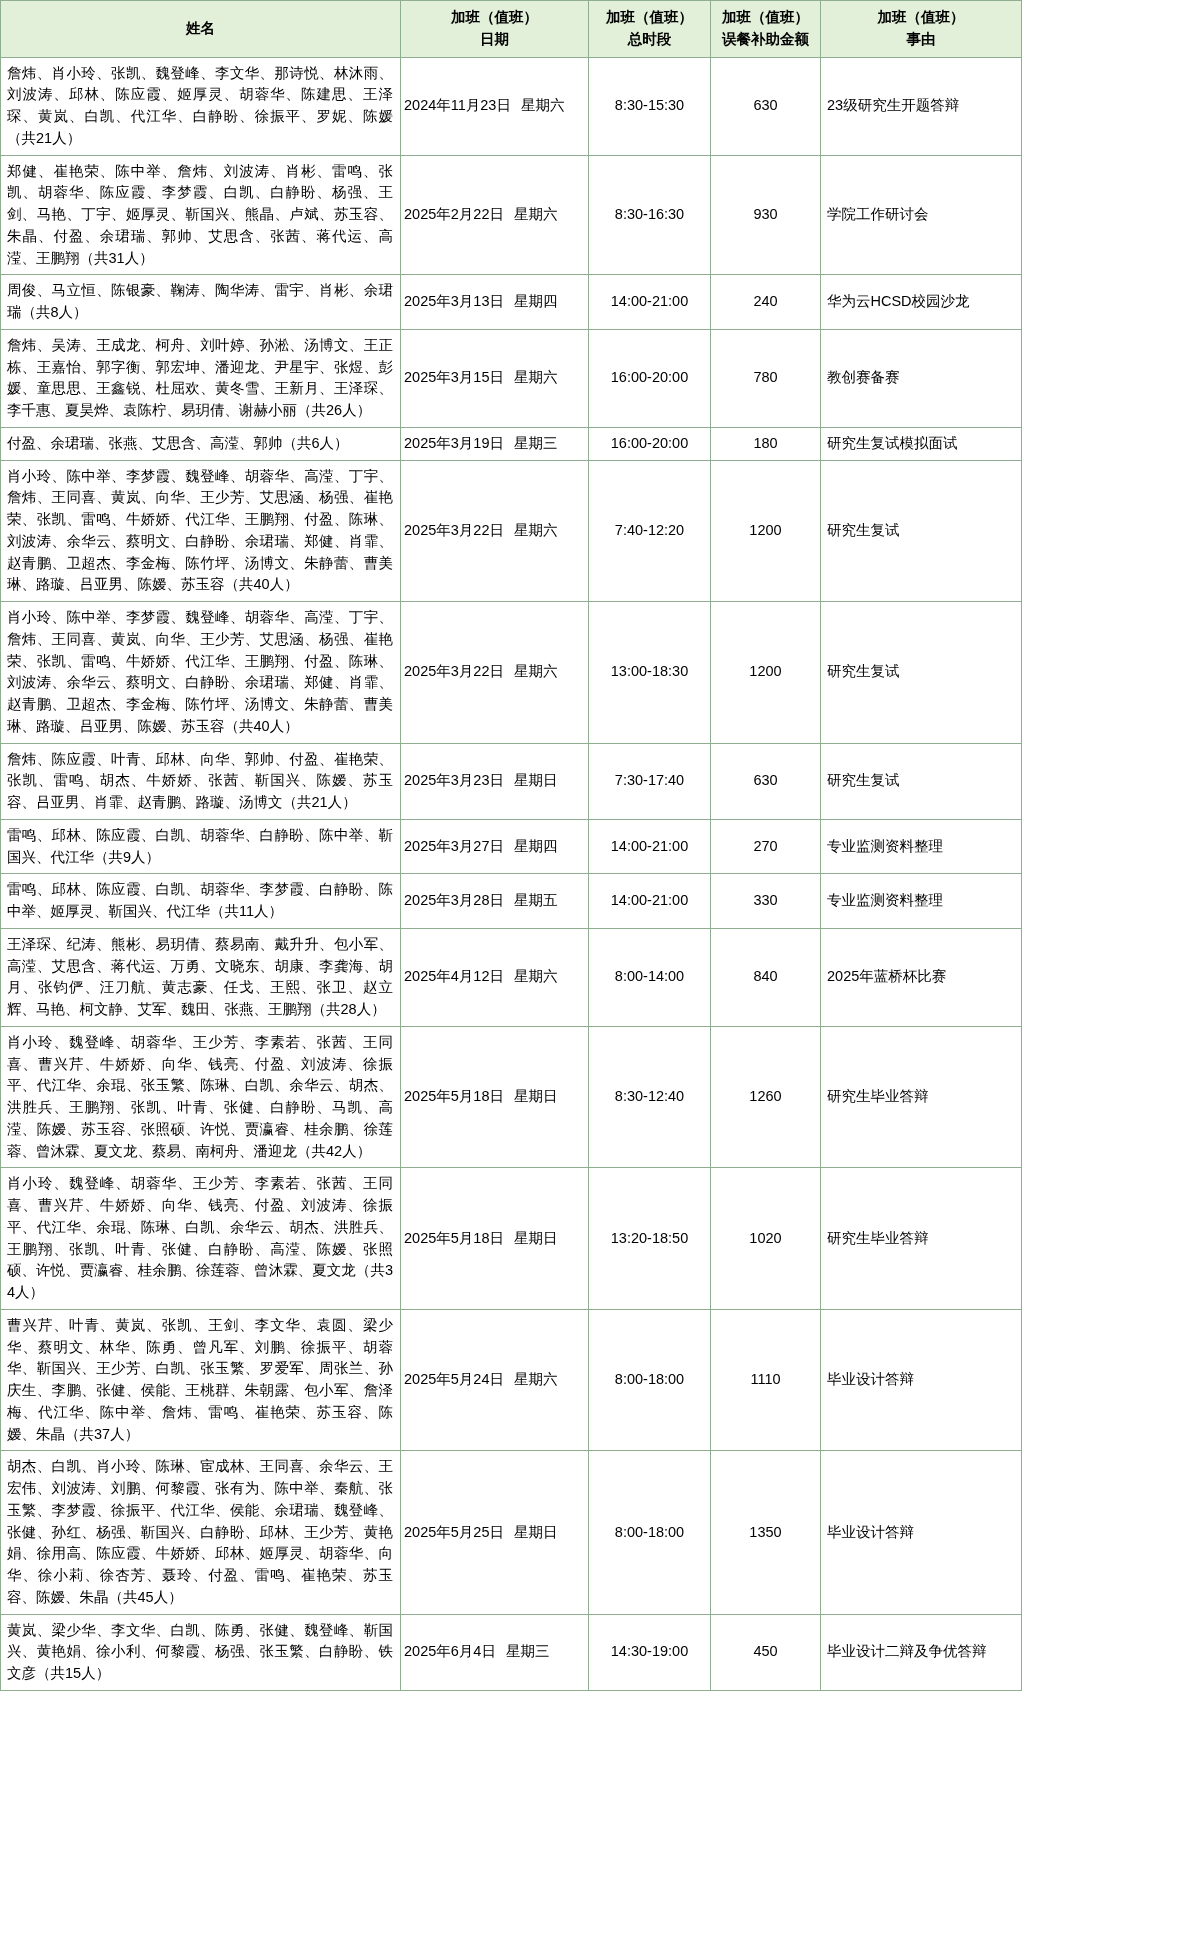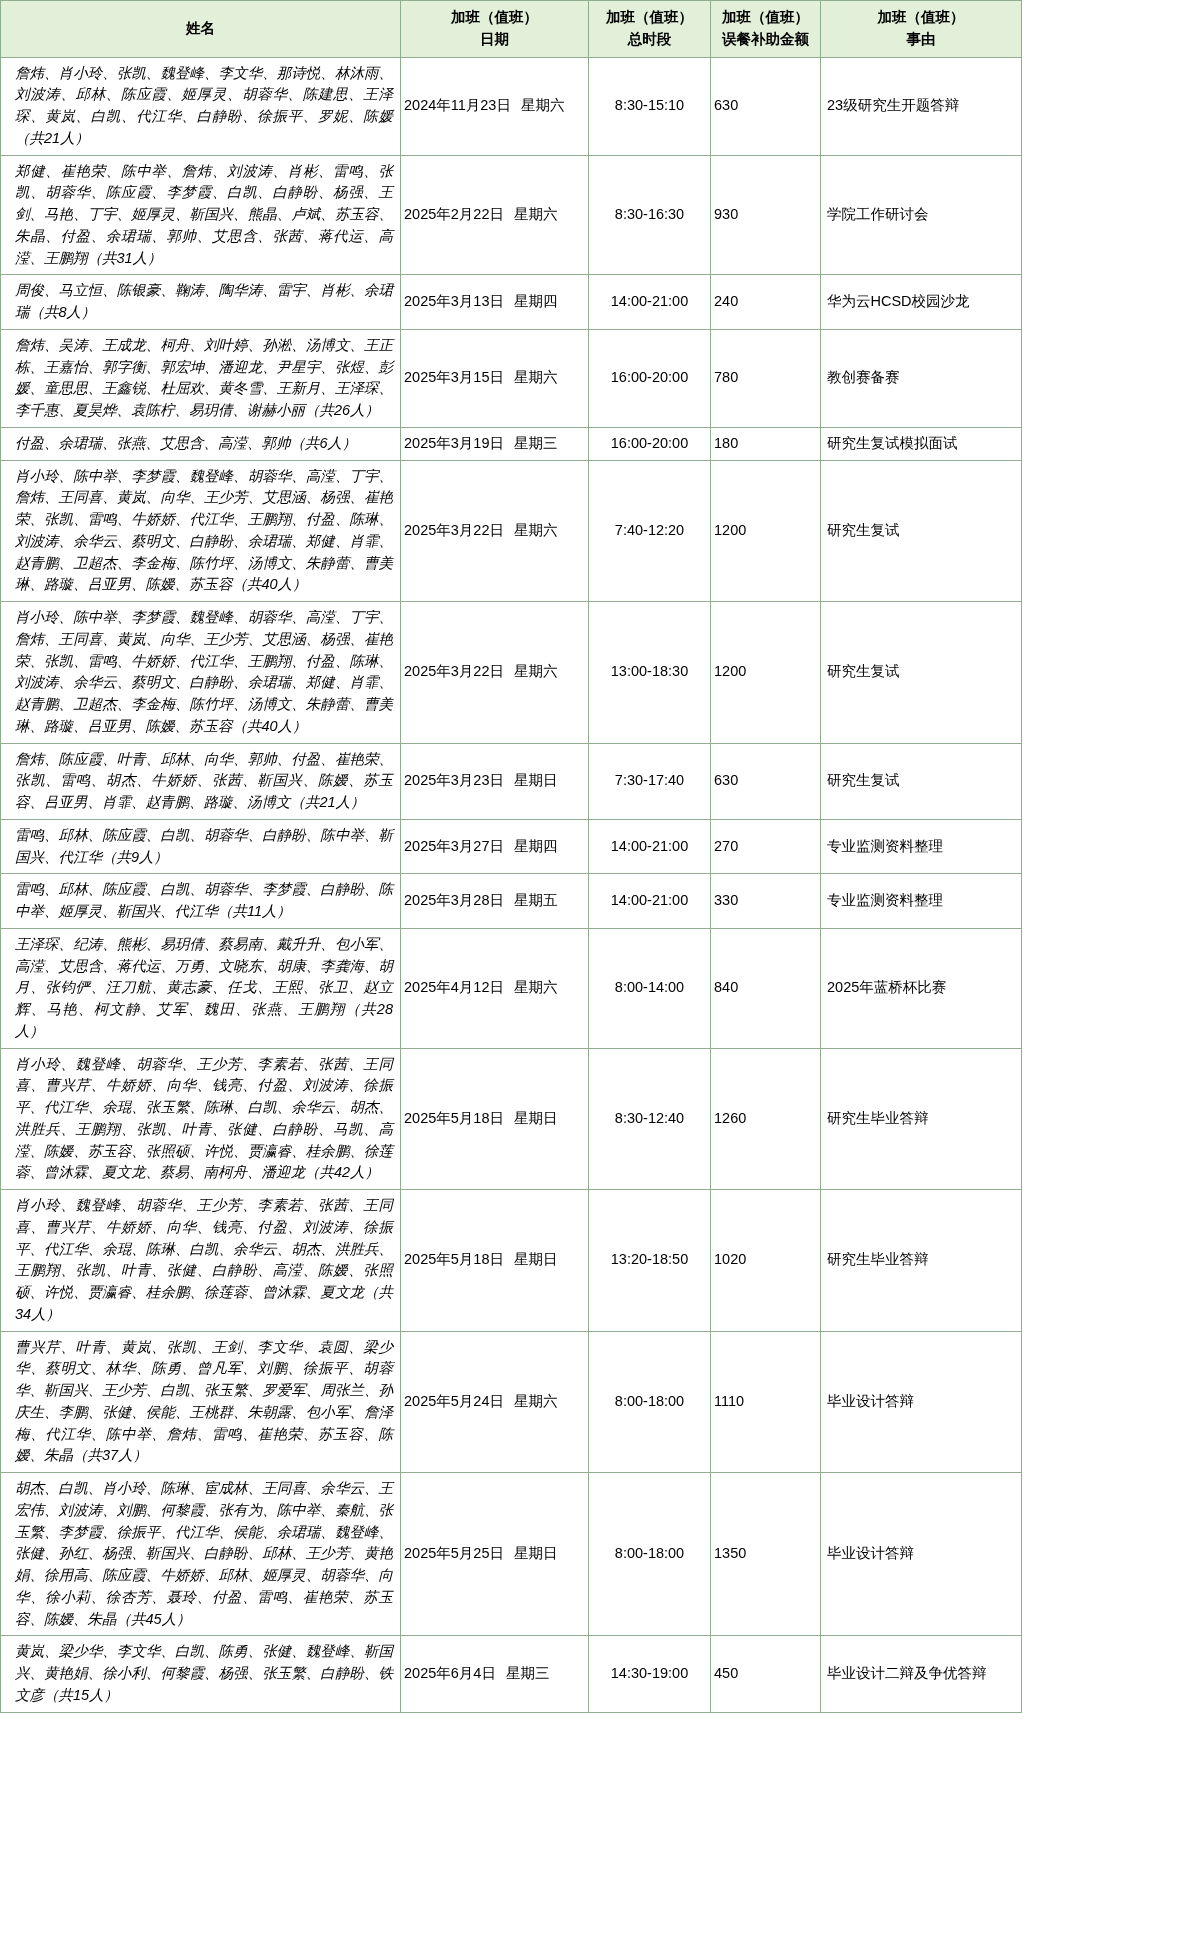--- a/index.html
+++ b/index.html
@@ -38,36 +38,35 @@
     line-height: 1.45;
   }
   col.c-names  { width: 400px; }
   col.c-date   { width: 188px; }
   col.c-period { width: 122px; }
   col.c-amount { width: 110px; }
   col.c-reason { width: 201px; }
   td.names {
     text-align: justify;
     text-align-last: left;
-    padding: 5px 7px 5px 14px;
+    padding: 5px 7px 5px 6px;
     word-break: break-all;
-    font-style: italic;
   }
   td.date {
     text-align: left;
     padding: 4px 3px;
     white-space: nowrap;
   }
   td.period {
     text-align: center;
     padding: 4px 3px;
     white-space: nowrap;
   }
   td.amount {
-    text-align: left;
+    text-align: center;
     padding: 4px 3px;
   }
   td.reason {
     padding: 4px 6px;
   }
   .date-sep { display: inline-block; width: 10px; }
 </style>
 </head>
 <body>
 
@@ -98,21 +97,21 @@
         <th>
           <div>加班（值班）</div>
           <div>事由</div>
         </th>
       </tr>
     </thead>
     <tbody id="table-body">
         <tr>
           <td class="names">詹炜、肖小玲、张凯、魏登峰、李文华、那诗悦、林沐雨、刘波涛、邱林、陈应霞、姬厚灵、胡蓉华、陈建思、王泽琛、黄岚、白凯、代江华、白静盼、徐振平、罗妮、陈媛（共21人）</td>
           <td class="date"><span>2024年11月23日</span><span class="date-sep"></span><span>星期六</span></td>
-          <td class="period">8:30-15:10</td>
+          <td class="period">8:30-15:30</td>
           <td class="amount">630</td>
           <td class="reason">23级研究生开题答辩</td>
         </tr>
         <tr>
           <td class="names">郑健、崔艳荣、陈中举、詹炜、刘波涛、肖彬、雷鸣、张凯、胡蓉华、陈应霞、李梦霞、白凯、白静盼、杨强、王剑、马艳、丁宇、姬厚灵、靳国兴、熊晶、卢斌、苏玉容、朱晶、付盈、余珺瑞、郭帅、艾思含、张茜、蒋代运、高滢、王鹏翔（共31人）</td>
           <td class="date"><span>2025年2月22日</span><span class="date-sep"></span><span>星期六</span></td>
           <td class="period">8:30-16:30</td>
           <td class="amount">930</td>
           <td class="reason">学院工作研讨会</td>
         </tr>

